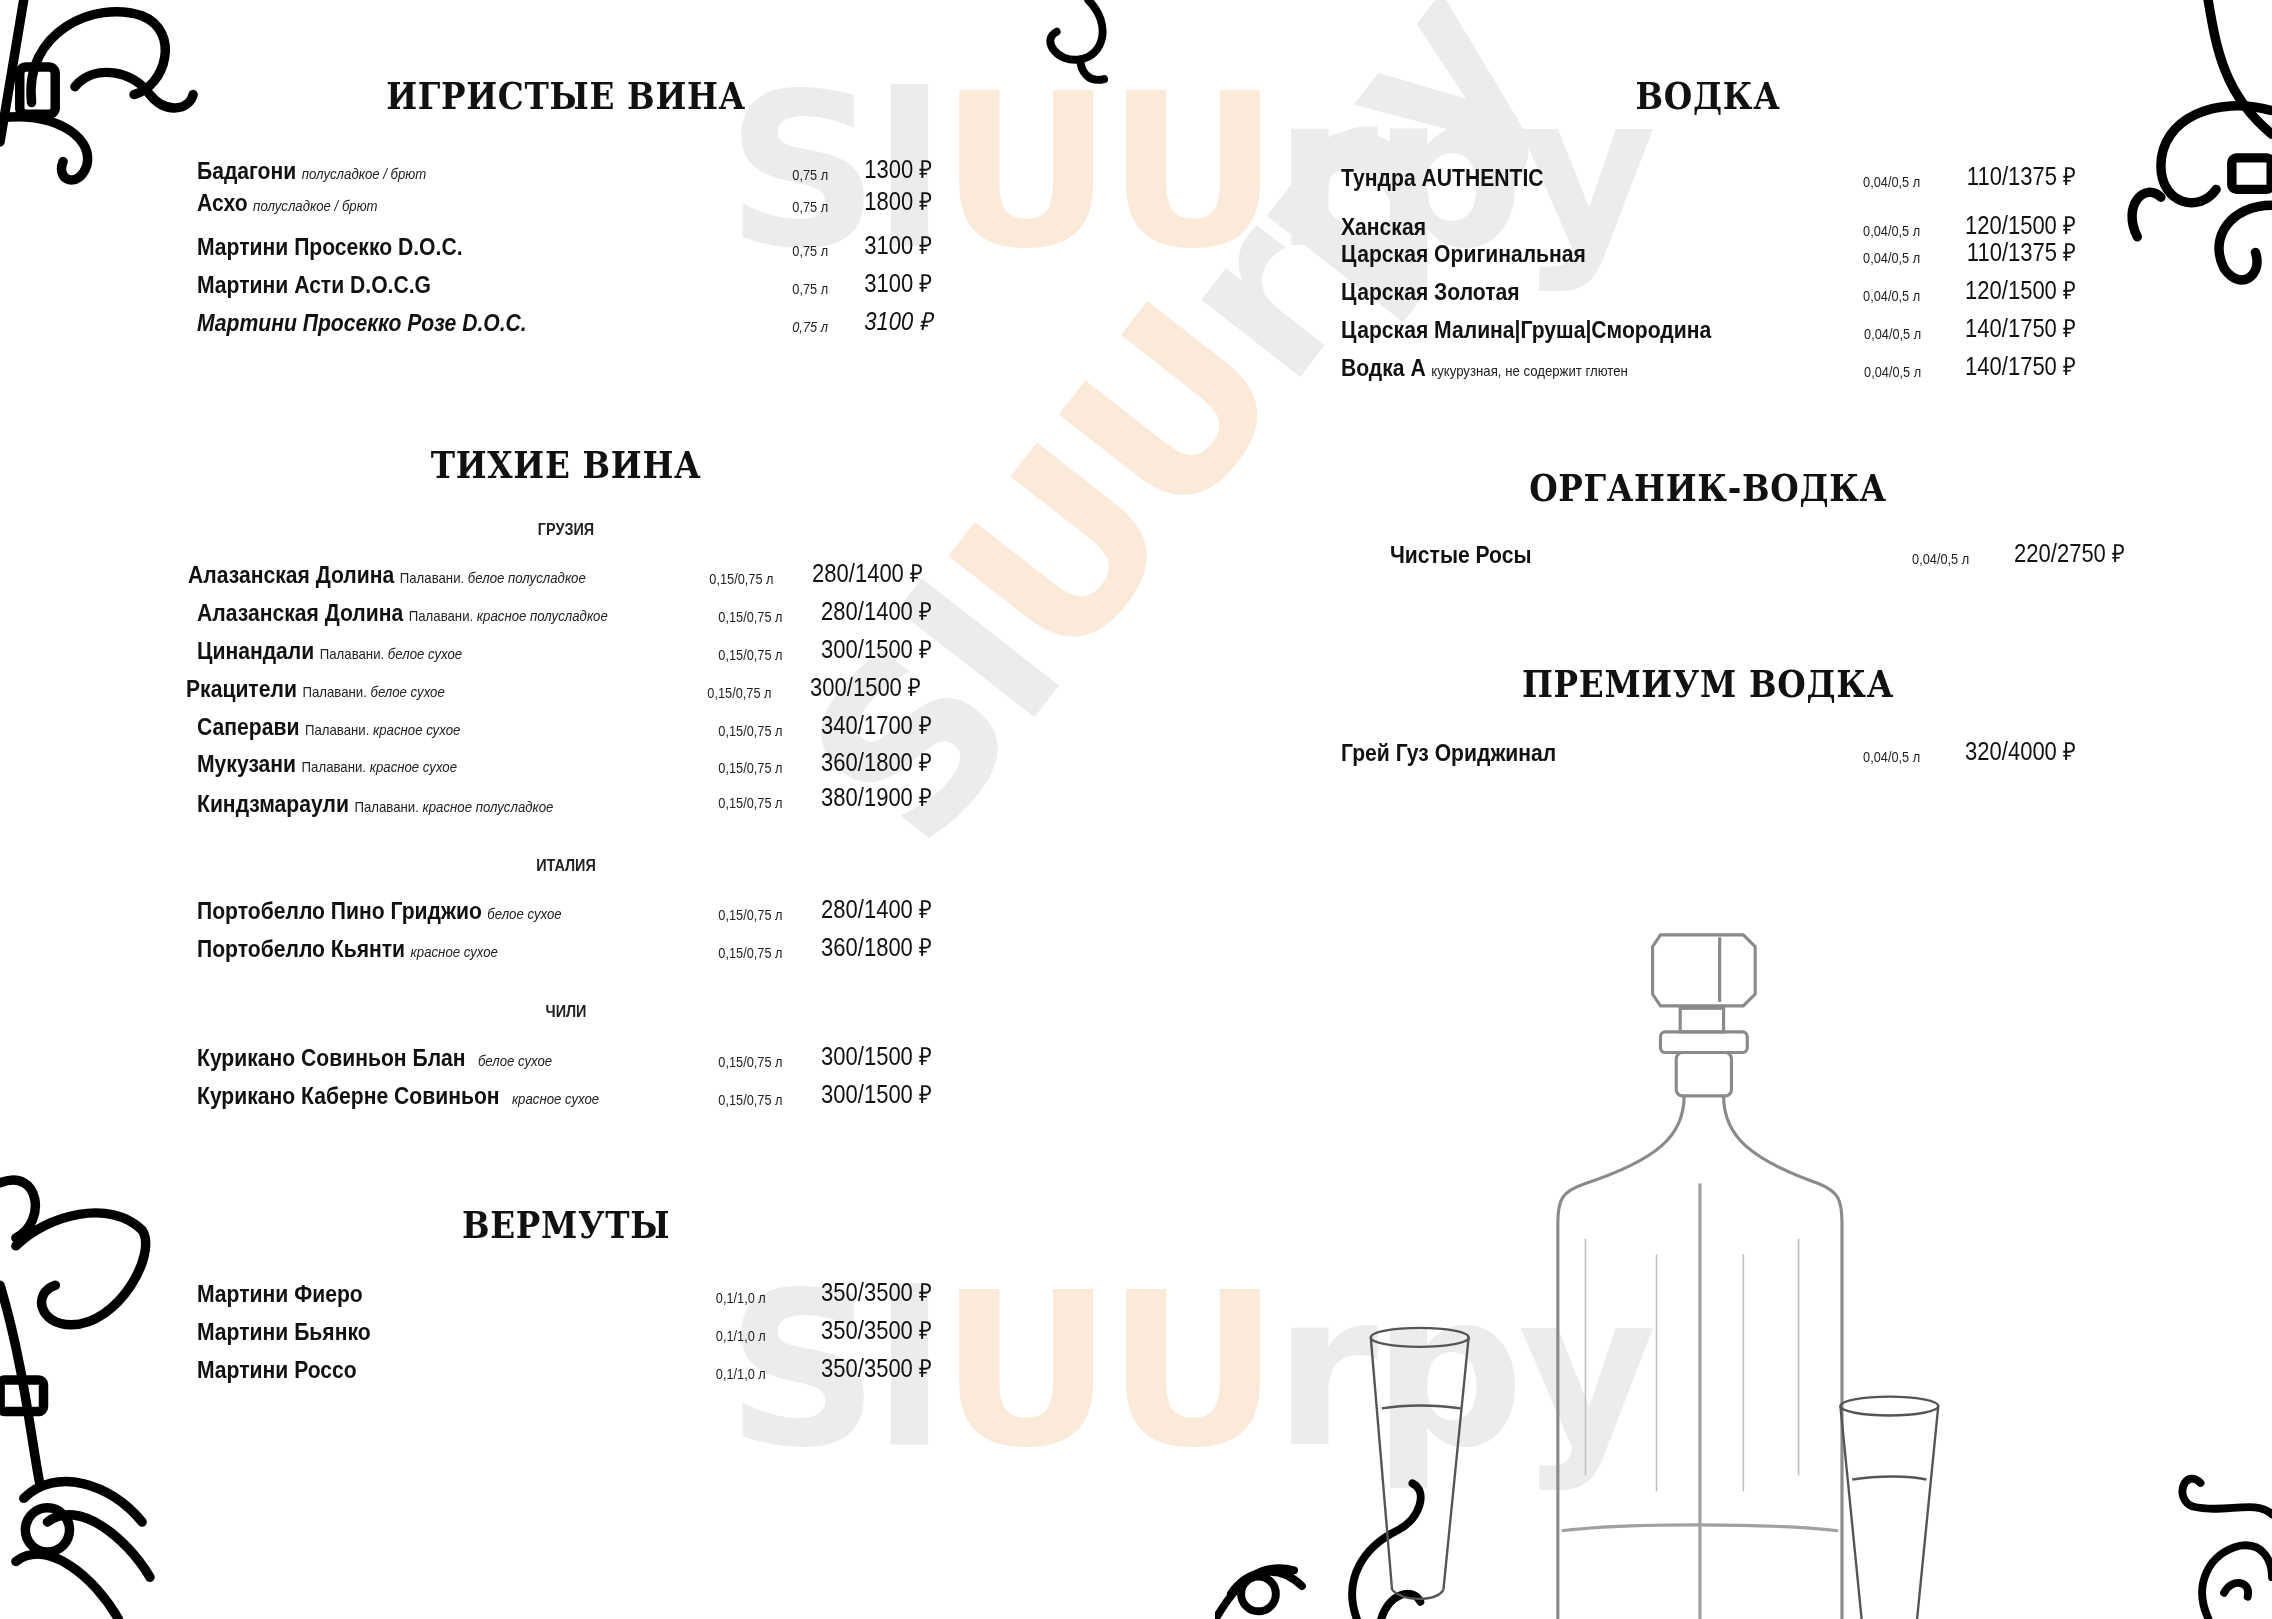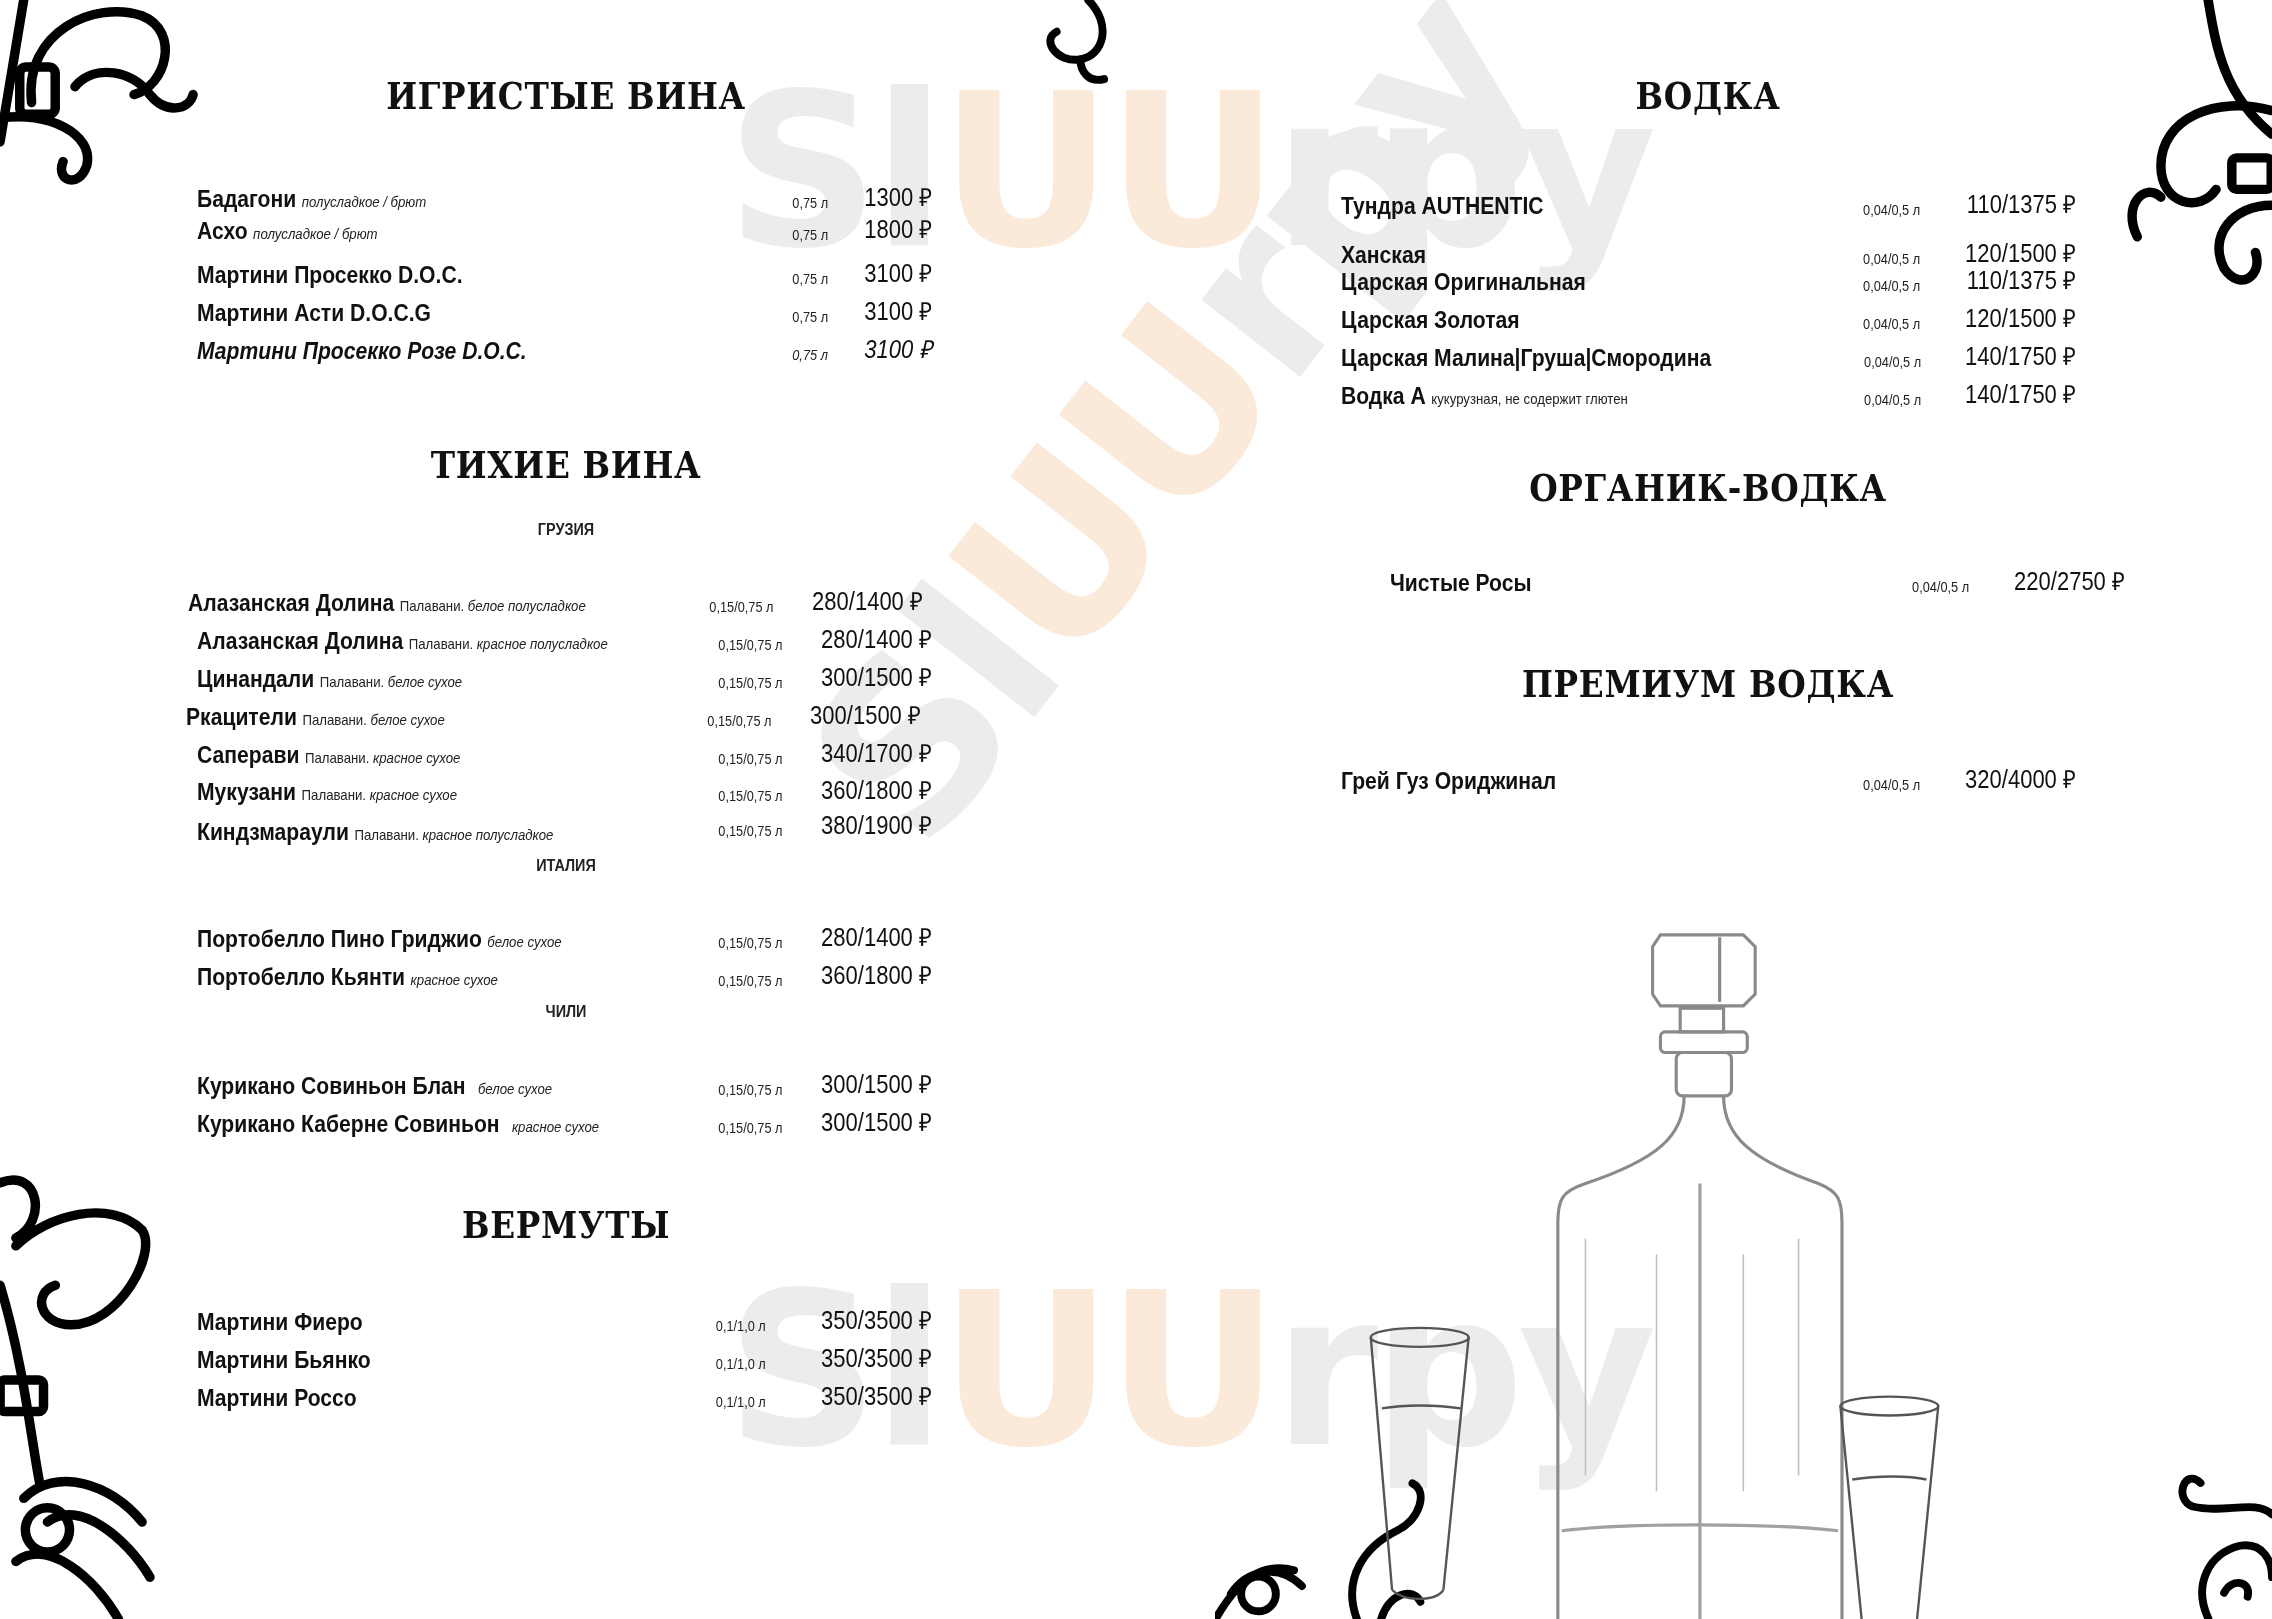--- a/index.html
+++ b/index.html
@@ -12,21 +12,21 @@
         pointer-events:none; user-select:none; letter-spacing:-6.3px; white-space:nowrap; }
   .wm .g { color:#ececec; }
   .wm .o { color:#fbe9da; }
   .section-title {
     position:absolute; text-align:center; font-family:"DejaVu Serif","Liberation Serif",serif;
     font-weight:bold; font-size:38px; letter-spacing:0.8px; color:#111; transform:scaleX(0.86);
     white-space:nowrap;
   }
   .subhead { position:absolute; text-align:center; font-size:16px; color:#222; font-weight:bold;
              font-family:"Liberation Sans",sans-serif; transform:scaleX(0.9); }
-  .row { position:absolute; height:32px; white-space:nowrap;margin-top:28px; }
+  .row { position:absolute; height:32px; white-space:nowrap; }
   .row .name { position:absolute; left:0; bottom:3.2px; font-family:"Liberation Sans",sans-serif;
                font-weight:bold; font-size:24px; color:#111; transform-origin:left bottom; transform:scaleX(0.88); }
   .row .name .desc { font-weight:normal; font-size:15px; color:#222; margin-left:6.3px; }
   .row .name .desc i { font-style:italic; }
   .row .vol { position:absolute; bottom:4.7px; font-family:"Liberation Sans",sans-serif;
               font-size:15px; color:#222; text-align:right; transform-origin:right bottom; transform:scaleX(0.85); }
   .row .price { position:absolute; right:0; bottom:3.2px; font-family:"Liberation Sans",sans-serif;
                 font-size:25px; color:#111; text-align:right; transform-origin:right bottom; transform:scaleX(0.88); }
   .orn { position:absolute; }
   .orn svg { display:block; }

